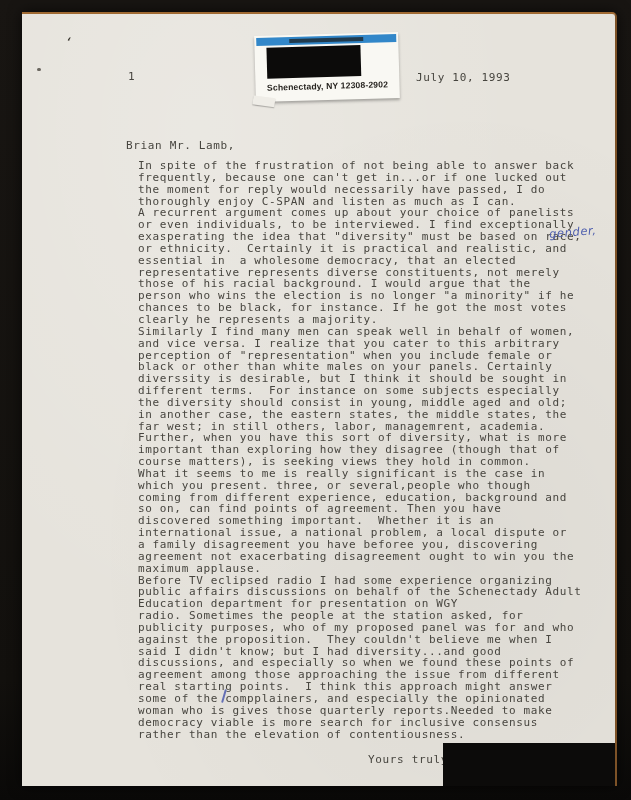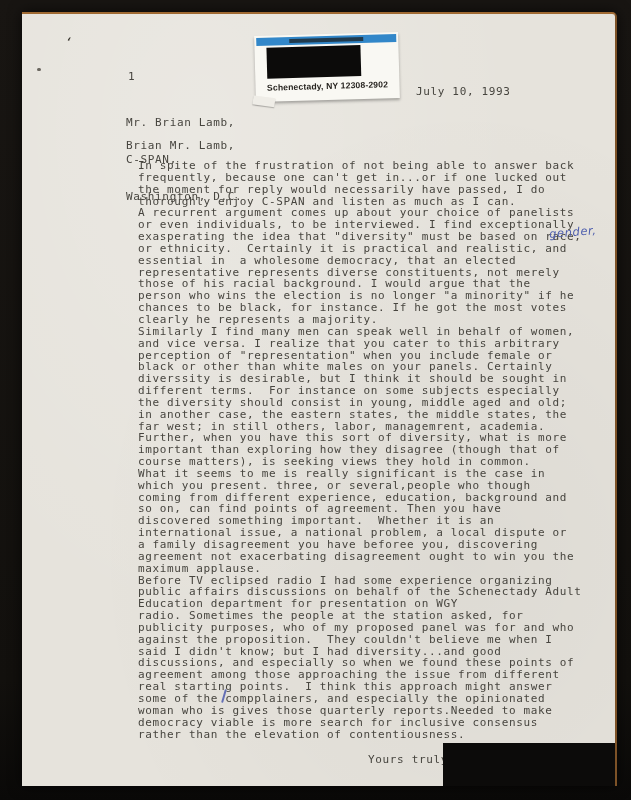--- a/index.html
+++ b/index.html
@@ -35,21 +35,21 @@
   }
   .typew {
     position: absolute;
     font-family: "DejaVu Sans Mono", monospace;
     font-size: 11px;
     letter-spacing: 0.65px;
     color: #47453f;
     white-space: pre;
   }
   .page-number { left: 106px; top: 56px; }
-  .date-line   { left: 394px; top: 57px; margin-top: 14px; }
+  .date-line   { left: 394px; top: 57px; }
   .recipient   { left: 104px; top: 79px; line-height: 12.2px; }
   .salutation  { left: 104px; top: 125px; }
   .body-text   { left: 76px;  top: 146px; line-height: 11.85px; margin-left: 40px; }
   .closing     { left: 346px; top: 739px; }
 
   .address-label {
     position: absolute;
     left: 233px;
     top: 20px;
     width: 144px;
@@ -168,25 +168,20 @@
         <div class="stripe-smudge"></div>
       </div>
       <div class="label-redaction"></div>
       <div class="label-city">Schenectady, NY 12308-2902</div>
       <div class="label-fold"></div>
     </div>
 
     <div class="typew page-number">1</div>
     <div class="typew date-line">July 10, 1993</div>
 
-    <div class="typew recipient">
-      <div>Mr. Brian Lamb,</div>
-      <div>C-SPAN,</div>
-      <div>Washington, D.C.</div>
-    </div>
 
     <div class="typew salutation">Brian Mr. Lamb,</div>
 
     <div class="typew body-text">In spite of the frustration of not being able to answer back
 frequently, because one can't get in...or if one lucked out
 the moment for reply would necessarily have passed, I do
 thoroughly enjoy C-SPAN and listen as much as I can.
 A recurrent argument comes up about your choice of panelists
 or even individuals, to be interviewed. I find exceptionally
 exasperating the idea that "diversity" must be based on race,

